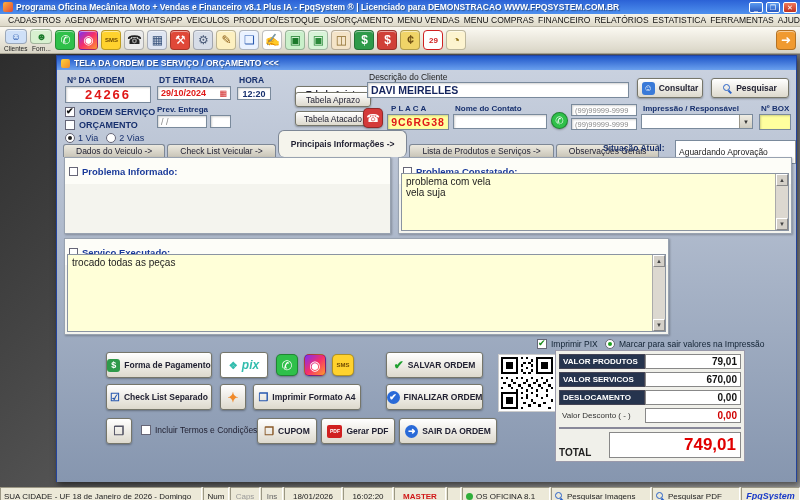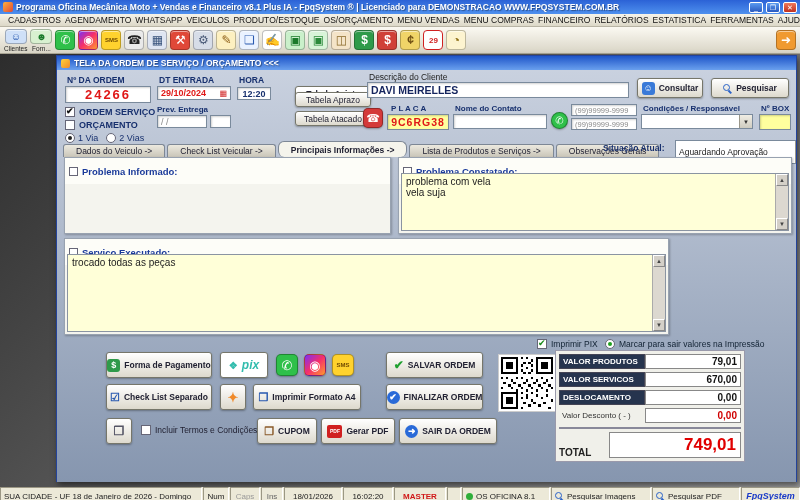--- a/index.html
+++ b/index.html
@@ -71,21 +71,21 @@
     font-size:13px; color:#fff; border:1px solid rgba(0,0,0,.3); box-shadow:0 1px 2px rgba(0,0,0,.3); }
 
   .combo { position:absolute; background:#fff; border:1px solid #7a8a9c; display:flex; align-items:center; }
   .combo-text { flex:1; padding:0 3px; font-size:8.5px; color:#222; overflow:hidden; white-space:nowrap; }
   .combo-arrow { width:13px; align-self:stretch; background:linear-gradient(#f0ede4,#cfccc0); border-left:1px solid #9a978a;
     font-size:6px; display:flex; align-items:center; justify-content:center; color:#333; flex:none; }
 
   .tabstrip { position:absolute; left:6px; top:70px; height:17px; display:flex; align-items:flex-end; }
   .tab { height:13px; padding:0 12px; display:flex; align-items:center; background:linear-gradient(#ece9df,#c9c5b8);
     border:1px solid #7d8795; border-bottom:none; border-radius:3px 3px 0 0; margin-right:2px; font-size:8.5px; color:#223; white-space:nowrap; }
-  .tabstrip div:nth-of-type(3) { background:#f5f4ec; height:16px; font-weight:bold;border-radius:6px; }
+  .tabstrip div:nth-of-type(3) { background:#f5f4ec; height:27px; font-weight:bold;border-radius:6px; }
 
   .gb { position:absolute; background:#f4f4ee; border:1px solid #98a2b0; box-shadow:1px 1px 2px rgba(0,0,0,.25); }
   .gb-head { display:flex; align-items:center; gap:4px; height:26px; padding:0 4px; font-size:9.5px; font-weight:bold;
     color:#1a3a9a; background:#fdfdf8; }
   .gb-head .cb { width:9px; height:9px; }
   .gb-body { position:absolute; left:2px; right:2px; top:15px; bottom:2px; border:1px solid #8a94a2; display:flex; background:#ffffd8; }
   textarea { flex:1; background:#ffffd8; border:none; resize:none; font:10px "Liberation Sans", sans-serif; color:#222;
     padding:2px 4px; outline:none; }
   .vscroll { width:13px; background:#dcd8d0; border-left:1px solid #aaa; display:flex; flex-direction:column;
     justify-content:space-between; flex:none; }
@@ -250,21 +250,21 @@
       <div class="field yellow" style="left:330px;top:44px;width:62px;height:16px;justify-content:center;color:#e01818;font-weight:bold;font-size:10.5px;letter-spacing:1px">9C6RG38</div>
 
       <span class="flabel" style="left:398px;top:34px;font-size:8px">Nome do Contato</span>
       <div class="field" style="left:396px;top:44px;width:94px;height:15px"></div>
 
       <div class="sico" style="left:494px;top:42px;width:17px;height:17px;background:#2fc04a;font-size:10px;border-radius:50%;position:absolute">✆</div>
 
       <div class="field" style="left:514px;top:34px;width:66px;height:12px;font-size:7.5px;color:#888">(99)99999-9999</div>
       <div class="field" style="left:514px;top:48px;width:66px;height:12px;font-size:7.5px;color:#888">(99)99999-9999</div>
 
-      <span class="flabel" style="left:586px;top:34px;font-size:8px">Condições / Responsável</span>
+      <span class="flabel" style="left:586px;top:34px;font-size:8px">Impressão / Responsável</span>
       <div class="combo" style="left:584px;top:44px;width:112px;height:15px">
         <span class="combo-text"></span>
         <span class="combo-arrow">▼</span>
       </div>
 
       <span class="flabel" style="left:704px;top:34px;font-size:8px">Nº BOX</span>
       <div class="field yellow" style="left:702px;top:44px;width:32px;height:16px"></div>
 
       <div class="tabstrip">
 

